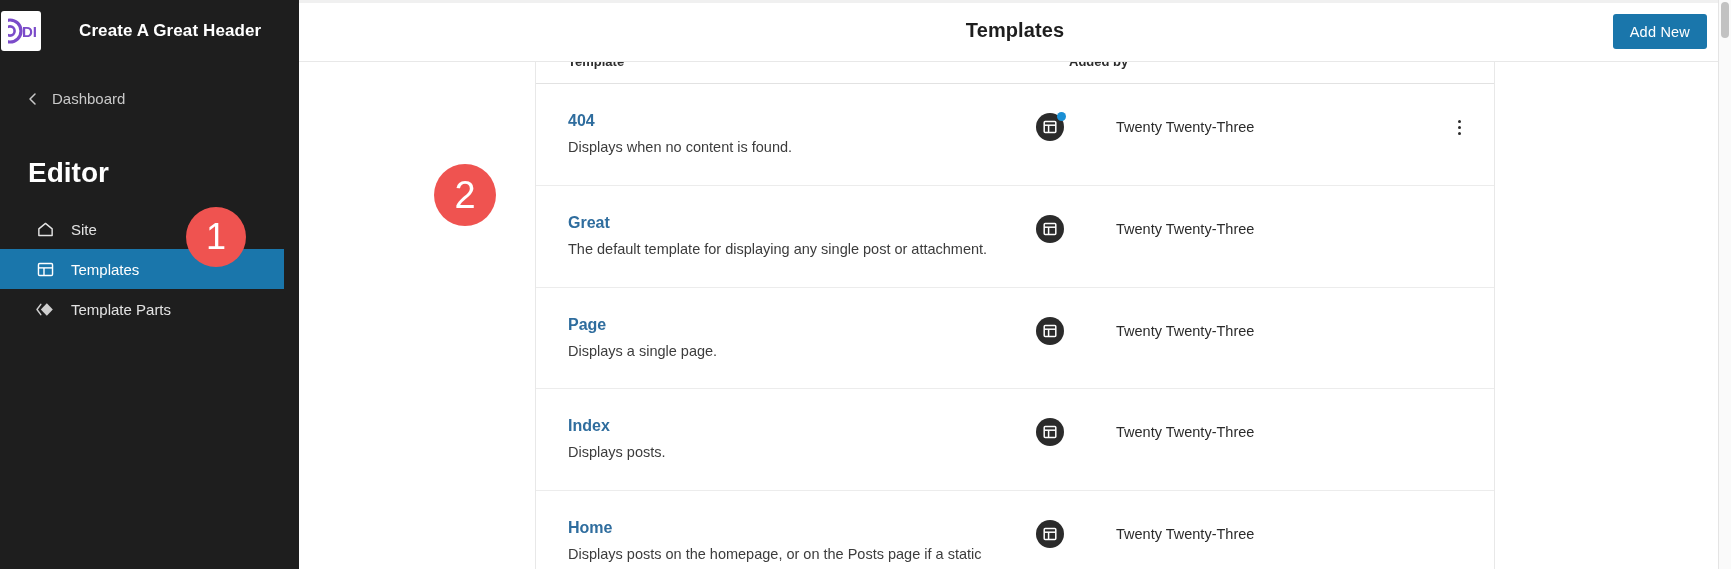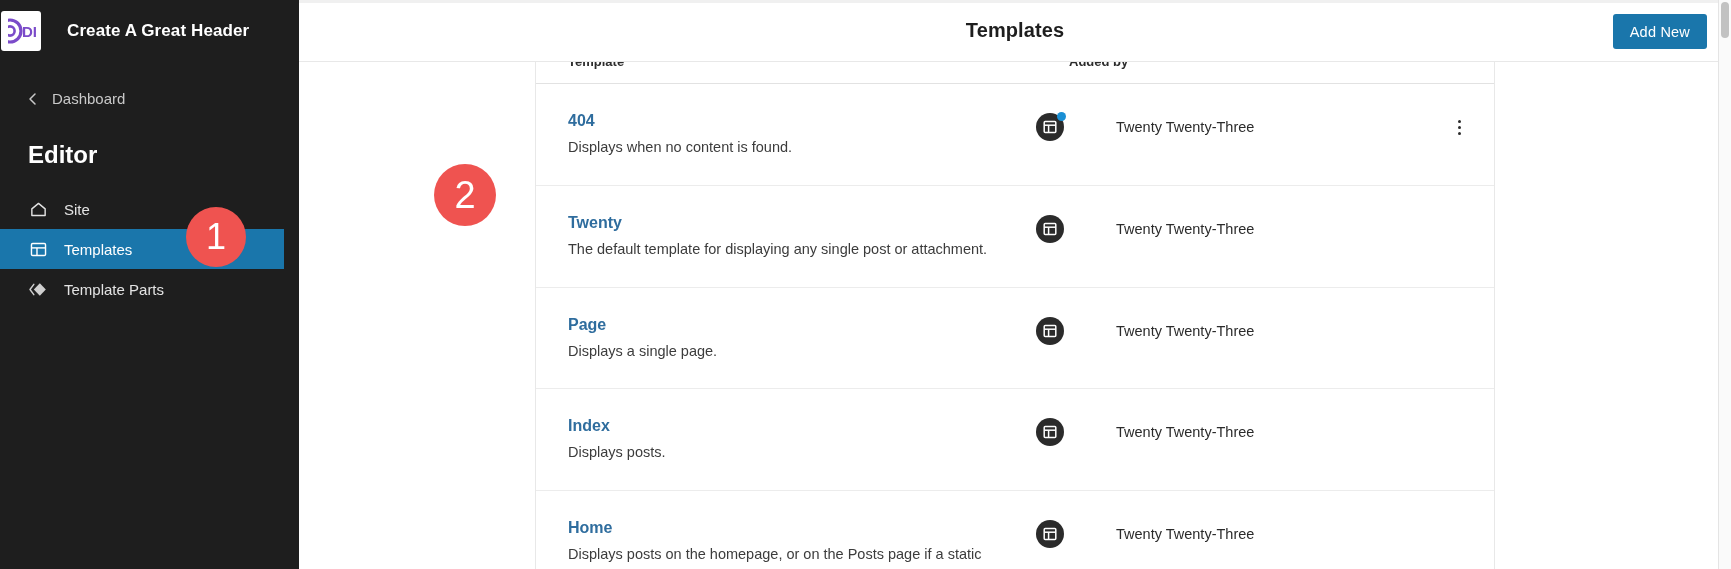--- a/index.html
+++ b/index.html
@@ -40,21 +40,21 @@
     background: #ffffff;
     border-radius: 3px;
     margin-left: -9px;
     display: flex;
     align-items: center;
     justify-content: center;
     overflow: hidden;
     flex: 0 0 40px;
   }
   .brand-title {
-    margin-left: 26px;
+    margin-left: 38px;
     font-size: 17px;
     font-weight: bold;
     color: #ffffff;
     letter-spacing: .1px;
     white-space: nowrap;
   }
 
   .dashboard-link {
     display: flex;
     align-items: center;
@@ -67,32 +67,32 @@
     margin-right: 12px;
     display: inline-block;
     flex: 0 0 14px;
   }
   .dashboard-link .lbl {
     font-size: 15px;
     color: #c9c9c9;
   }
 
   .editor-heading {
-    margin: 30px 0 0 28px;
-    font-size: 24px;
+    margin: 46px 0 0 28px;
+    font-size: 28px;
     font-weight: bold;
     color: #ffffff;
   }
 
   .nav { margin-top: 20px; }
   .nav-item {
     display: flex;
     align-items: center;
     height: 40px;
-    padding-left: 28px;
+    padding-left: 35px;
     cursor: pointer;
     color: #e3e3e3;
     position: relative;
   }
   .nav-item .nicon {
     width: 20px; height: 20px;
     flex: 0 0 20px;
     margin-right: 16px;
     display: flex; align-items: center; justify-content: center;
   }
@@ -415,21 +415,21 @@
             <span class="kebab">
               <i></i>
                 <i></i>
                 <i></i>
             </span>
           </div>
         </div>
 
         <div class="trow">
           <div class="tcell-name">
-            <a class="tpl-link">Twenty</a>
+            <a class="tpl-link">Great</a>
             <div class="tpl-desc">The default template for displaying any single post or attachment.</div>
           </div>
           <div class="tcell-theme">
             <span class="theme-badge">
               <span class="circ">
                 <svg width="16" height="16" viewBox="0 0 16 16" aria-hidden="true">
                   <rect x="2.2" y="2.6" width="11.6" height="10.8" rx="1" fill="none" stroke="#ffffff" stroke-width="1.5"></rect>
                   <line x1="2.2" y1="6.2" x2="13.8" y2="6.2" stroke="#ffffff" stroke-width="1.5"></line>
                   <line x1="6.6" y1="6.2" x2="6.6" y2="13.4" stroke="#ffffff" stroke-width="1.5"></line>
                 </svg>

